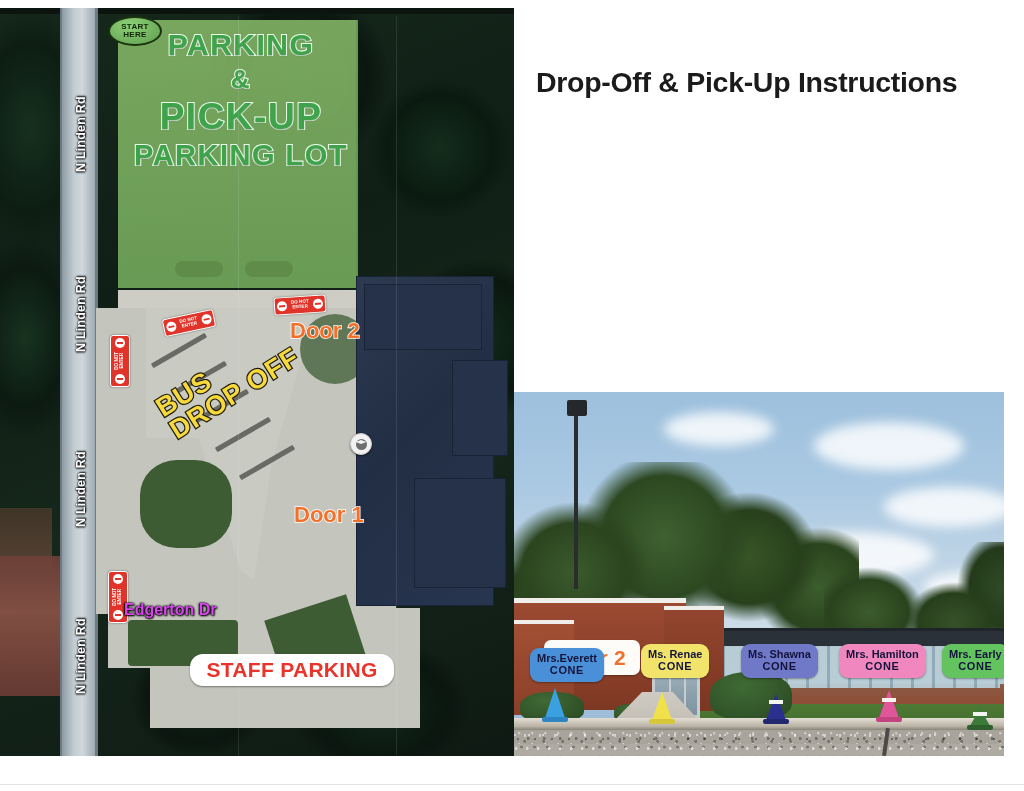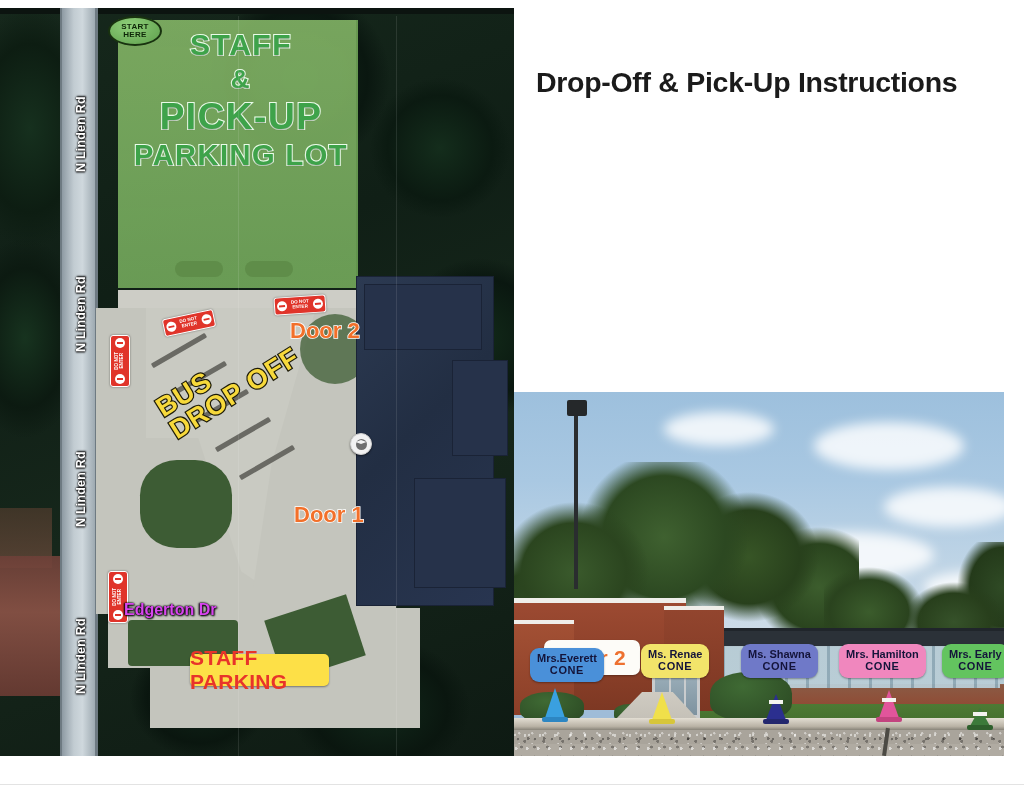--- a/index.html
+++ b/index.html
@@ -163,22 +163,22 @@
     text-shadow: 0 0 3px #000, 1px 1px 2px #000, -1px -1px 2px #000;
   }
   .edgerton {
     position:absolute; left:124px; top:593px;
     color:#d946ef; font-weight:bold; font-size:16px;
     font-family:"Liberation Sans", sans-serif;
     text-shadow: 0 0 2px #000, 1px 1px 2px #000, -1px 0 2px #000;
     white-space:nowrap;
   }
   .staff-parking {
-    position:absolute; left:190px; top:646px; width:139px; height:32px;
-    background:#fde047; border-radius:5px;
+    position:absolute; left:190px; top:646px; width:204px; height:32px;
+    background:#ffffff; border-radius:13px;
     display:flex; align-items:center; justify-content:center;
     color:#e8342a; font-weight:bold; font-size:21px; letter-spacing:.3px;
     font-family:"Liberation Sans", sans-serif;
     box-shadow:0 1px 2px rgba(0,0,0,.4);
   }
 
   
   .instr {
     position:absolute; left:514px; top:8px; width:510px; height:380px; background:#fff;
   }
@@ -367,21 +367,21 @@
     <div class="bldg-b" style="left:364px;top:276px;width:118px;height:66px;"></div>
     <div class="bldg-b" style="left:414px;top:470px;width:92px;height:110px;"></div>
     <div class="bldg-b" style="left:452px;top:352px;width:56px;height:96px;"></div>
 
     <div class="start-here">
       <span>START</span>
       <span>HERE</span>
     </div>
 
     <div class="lot-text">
-      <span class="l1">STAFF</span>
+      <span class="l1">PARKING</span>
       <span class="l3">&amp;</span>
       <span class="l4">PICK-UP</span>
       <span class="l5">PARKING LOT</span>
     </div>
 
     <div class="dne vert" style="left:110px; top:327px;">
       <span class="noent">
           <i></i>
         </span>
       <span class="dtxt">DO NOT<br>ENTER</span>

